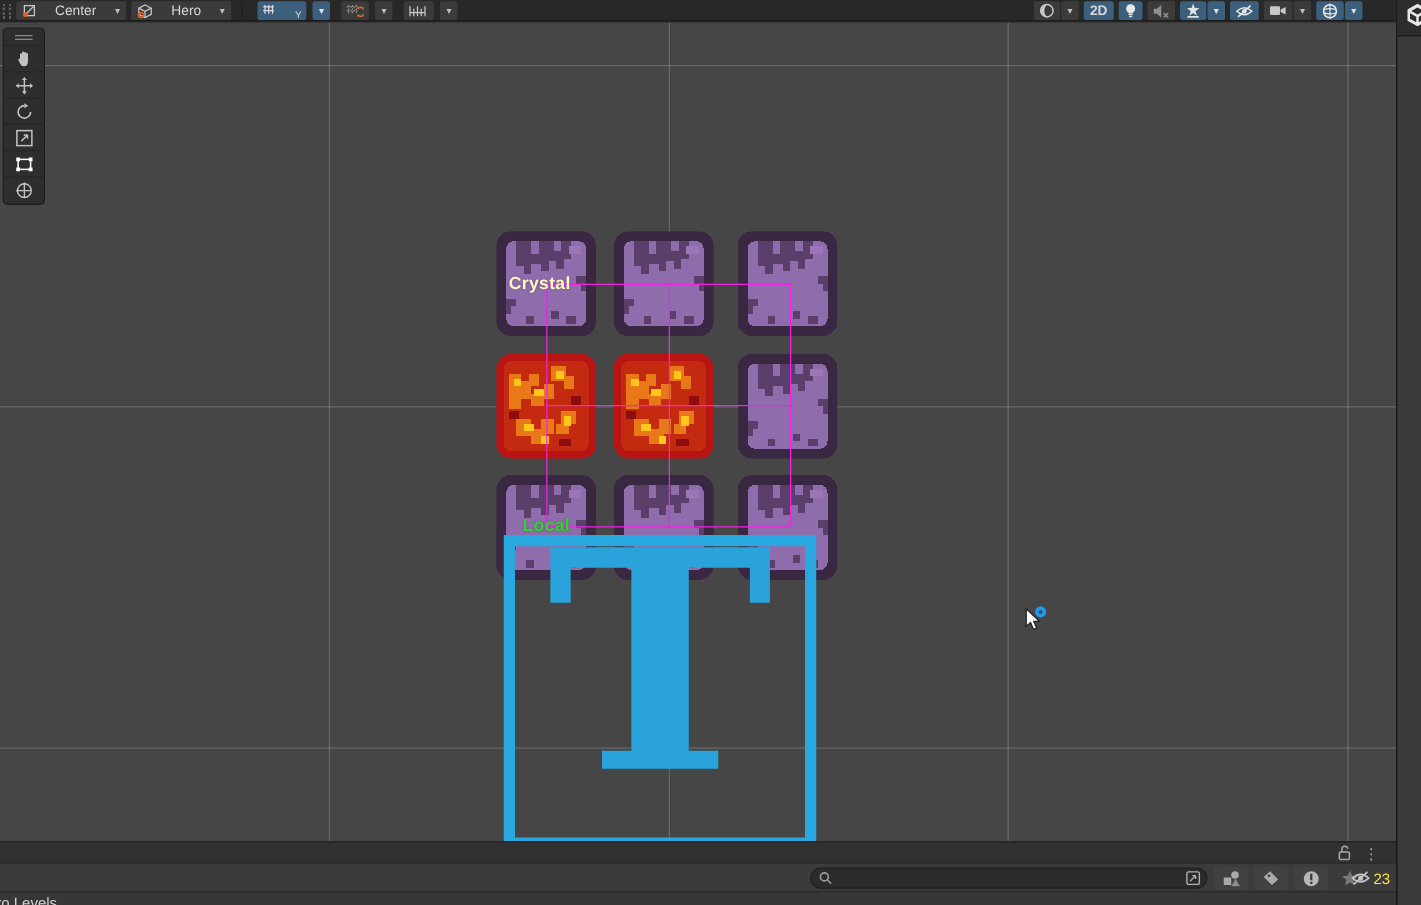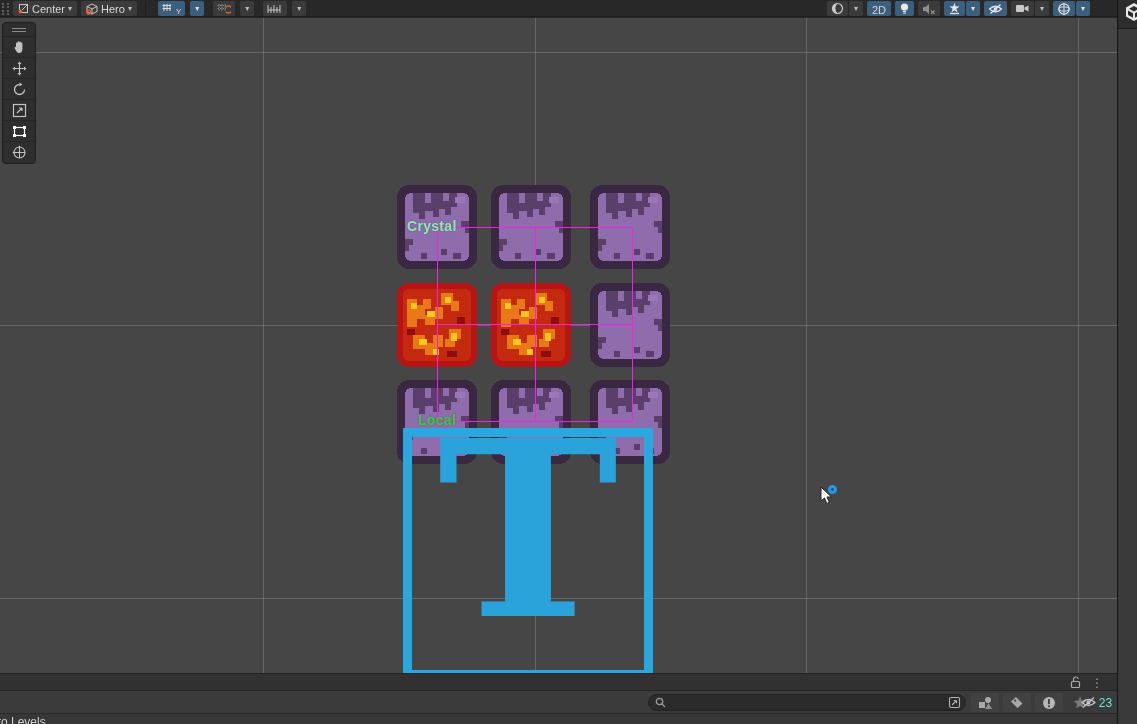--- a/index.html
+++ b/index.html
@@ -3,21 +3,21 @@
 <meta charset="utf-8">
 <style>
   * { margin:0; padding:0; box-sizing:border-box; }
   html,body { width:1137px; height:724px; overflow:hidden; background:#282828;
               font-family:"Liberation Sans", sans-serif; }
 
   
   #toolbar { position:absolute; left:0; top:0; width:1117px; height:17px;
              background:#282828; border-bottom:1px solid #1d1d1d; z-index:40; }
   .tb-row { position:absolute; top:1px; height:15px; display:flex; align-items:center; gap:4px; }
-  .tb-btn { height:15px; display:flex; align-items:center; gap:3px; padding:0 5px;
+  .tb-btn { height:15px; display:flex; align-items:center; gap:15px; padding:0 5px;
             background:#3b3b3b; border-radius:2px; color:#d6d6d6; font-size:11px; }
   .tb-btn.icon-only { padding:0 4px; }
   .tb-btn.active { background:#3d5f7e; }
   .tb-caret { font-size:8px; color:#bdbdbd; line-height:15px; }
   .tb-caret-tile { height:15px; width:14px; display:flex; align-items:center; justify-content:center;
                    background:#3b3b3b; border-radius:2px; margin-left:1px; }
   .tb-caret-tile.active { background:#3d5f7e; }
   .grip { width:7px; height:12px; border-left:2px dotted #5d5d5d; border-right:2px dotted #5d5d5d; }
   .tb-sep { width:1px; height:13px; background:#1f1f1f; margin:0 4px; }
   svg.ticon { display:block; }
@@ -73,21 +73,21 @@
 
   #searchrow { position:absolute; left:0; top:690px; width:1117px; height:23px;
                background:#3b3b3b; border-top:1px solid #282828; z-index:40; }
   #search-field { position:absolute; left:648px; top:3px; width:318px; height:17px;
                   background:#2b2b2b; border:1px solid #212121; border-radius:9px;
                   display:flex; align-items:center; padding:0 4px 0 6px; }
   #search-field input { flex:1; background:transparent; border:none; outline:none;
                   color:#cccccc; font-size:11px; height:14px; font-family:"Liberation Sans",sans-serif; }
   .mini-btn { position:absolute; top:2px; height:19px; display:flex; align-items:center;
               justify-content:center; background:#414141; border-radius:2px; }
-  .count-label { font-size:12px; color:#5eead4; margin-left:2px; }
+  .count-label { font-size:12px; color:#fde047; margin-left:2px; }
 
   #statusrow { position:absolute; left:0; top:713px; width:1117px; height:11px;
                background:#373737; border-top:1px solid #2a2a2a; z-index:40; }
   #status-item { position:absolute; left:-3px; top:1px; font-size:12px; color:#d2d2d2; }
 </style>
 </head>
 <body>
 
 <svg width="0" height="0" style="position:absolute">
   <defs>
@@ -187,21 +187,21 @@
     <div class="tb-btn icon-only">
       <svg class="ticon" width="13" height="13" viewBox="0 0 13 13">
         <circle cx="6.5" cy="6.5" r="5" fill="none" stroke="#c8c8c8" stroke-width="1.2"></circle>
         <path d="M6.5 1.5 A5 5 0 0 0 6.5 11.5 A7 7 0 0 1 6.5 1.5" fill="#c8c8c8"></path>
       </svg>
     </div>
     <div class="tb-caret-tile" style="margin-left:-3px;">
       <span class="tb-caret">▾</span>
     </div>
 
-    <div class="tb-btn active" style="font-weight:normal;align-items:flex-end;">
+    <div class="tb-btn active" style="font-weight:bold;">
       <span>2D</span>
     </div>
 
     <div class="tb-btn icon-only active">
       <svg class="ticon" width="11" height="13" viewBox="0 0 11 13">
         <circle cx="5.5" cy="5" r="3.6" fill="#e8e8e8"></circle>
         <rect x="3.8" y="8.8" width="3.4" height="1.2" fill="#e8e8e8"></rect>
         <rect x="4.2" y="10.6" width="2.6" height="1.1" fill="#e8e8e8"></rect>
       </svg>
     </div>
@@ -289,21 +289,21 @@
       </svg>
       <svg class="tile" style="left: 590px; top: 362px;">
         <use href="#tile-crystal"></use>
       </svg>
       <div class="lat-v" style="left: 437px; top: 209px; height: 194px; background: rgb(243, 33, 227);"></div>
       <div class="lat-v" style="left: 535px; top: 209px; height: 194px; background: rgb(243, 33, 227);"></div>
       <div class="lat-v" style="left: 632px; top: 209px; height: 194px; background: rgb(243, 33, 227);"></div>
       <div class="lat-h" style="top: 209px; left: 437px; width: 195px; background: rgb(243, 33, 227);"></div>
       <div class="lat-h" style="top: 306px; left: 437px; width: 195px; background: rgb(243, 33, 227);"></div>
       <div class="lat-h" style="top: 403px; left: 437px; width: 195px; background: rgb(243, 33, 227);"></div>
-      <div class="obj-label" style="left: 407px; top: 200px; color: #86efac;">Crystal</div>
+      <div class="obj-label" style="left: 407px; top: 200px; color: #fef9c3;">Crystal</div>
       <div class="obj-label" style="left: 418px; top: 394px; color: rgb(47, 210, 50);">Local</div>
     </div>
 
   <div id="tools">
     <div class="handle">
         <i></i>
         <i></i>
       </div>
     <div class="tool-btn">
       <svg width="15" height="15" viewBox="0 0 15 15">

